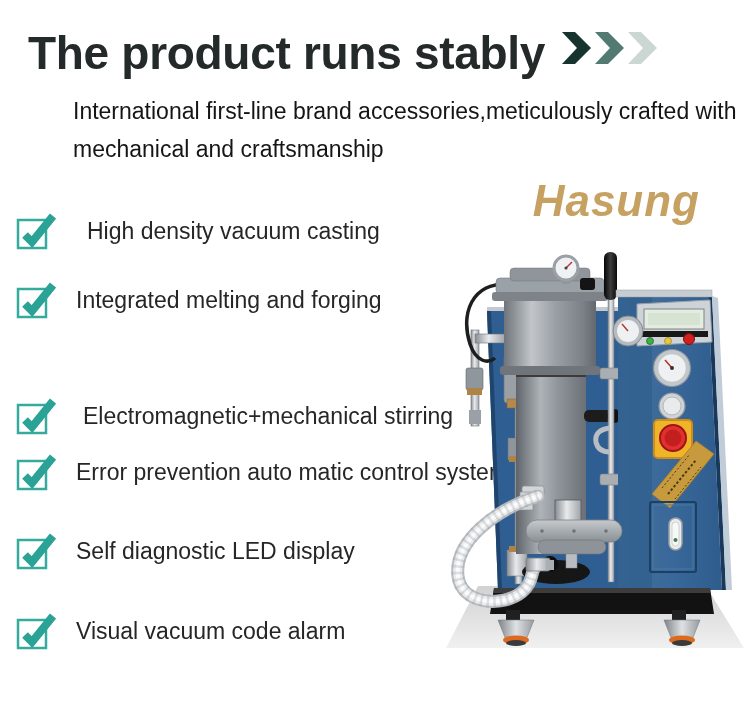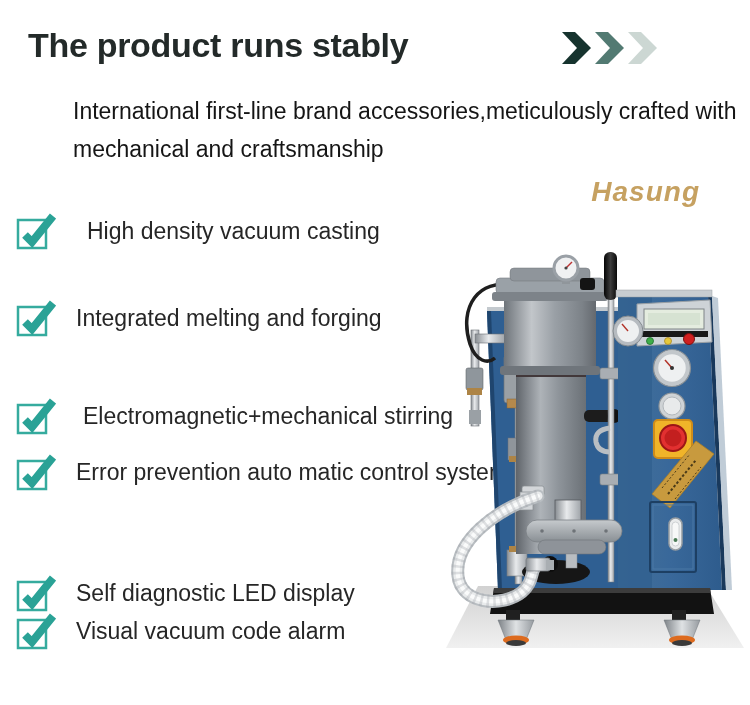--- a/index.html
+++ b/index.html
@@ -1,34 +1,34 @@
 <!DOCTYPE html>
 <html><head>
 <meta charset="utf-8">
 <style>
   html,body{margin:0;padding:0;}
   body{font-family:"Liberation Sans", sans-serif; background:#ffffff;}
   .page{position:relative; width:750px; height:705px; background:#ffffff; overflow:hidden;}
 
-  .title{position:absolute; left:28px; top:26px; font-size:34px; font-weight:700;
+  .title{position:absolute; left:28px; top:26px; font-size:46px; font-weight:700;
          color:#232a29; letter-spacing:-0.3px;}
   .chevrons{position:absolute; left:562px; top:32px; display:flex; gap:3px;}
   .chevrons svg{display:block;}
 
   .subtitle{position:absolute; left:28px; top:92px; width:680px; font-size:23px;
             line-height:38px; color:#151515;margin-left:45px;}
 
   .brand{position:absolute; left:524px; top:176px; width:176px; text-align:right;
-         font-size:28px; font-weight:700; font-style:italic; color:#c6a161;
+         font-size:44px; font-weight:700; font-style:italic; color:#c6a161;
          letter-spacing:1px;}
 
   .feature{position:absolute; left:16px; display:flex; align-items:flex-start; gap:20px;}
   .feature .check{flex:0 0 auto; margin-top:0;}
   .feature .label{font-size:23px; color:#262626; line-height:38px; white-space:nowrap;}
-  .f0{top:212px;gap:31px;} .f1{top:299px;} .f2{top:397px;gap:27px;} .f3{top:453px;} .f4{top:532px;margin-top:42px;} .f5{top:612px;}
+  .f0{top:212px;gap:31px;} .f1{top:281px;} .f2{top:397px;gap:27px;} .f3{top:453px;} .f4{top:532px;} .f5{top:612px;}
 
   .product{position:absolute; left:438px; top:252px; width:310px; height:415px;}
   .product svg{display:block;}
 </style>
 </head>
 <body>
 
 <div class="page">
 
   <div class="title">The product runs stably</div>

